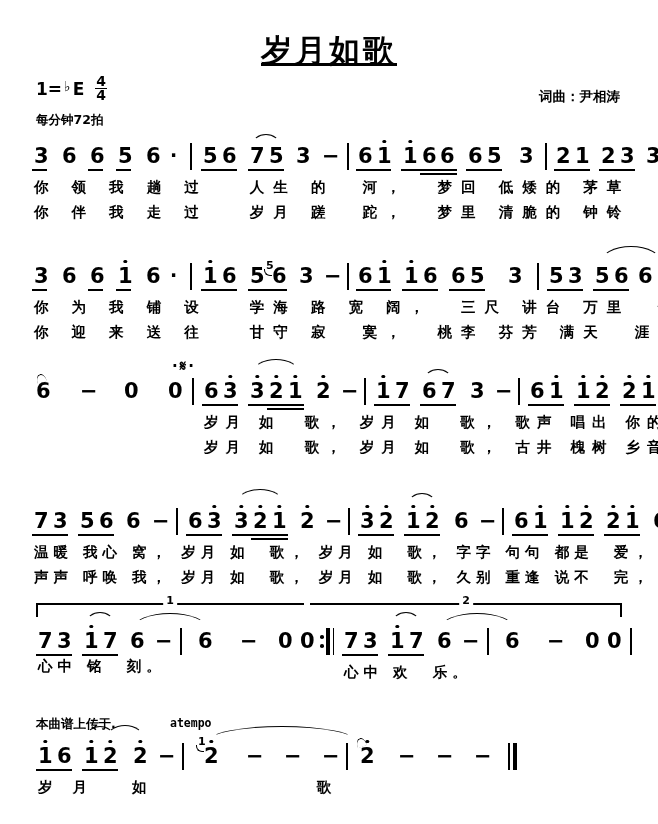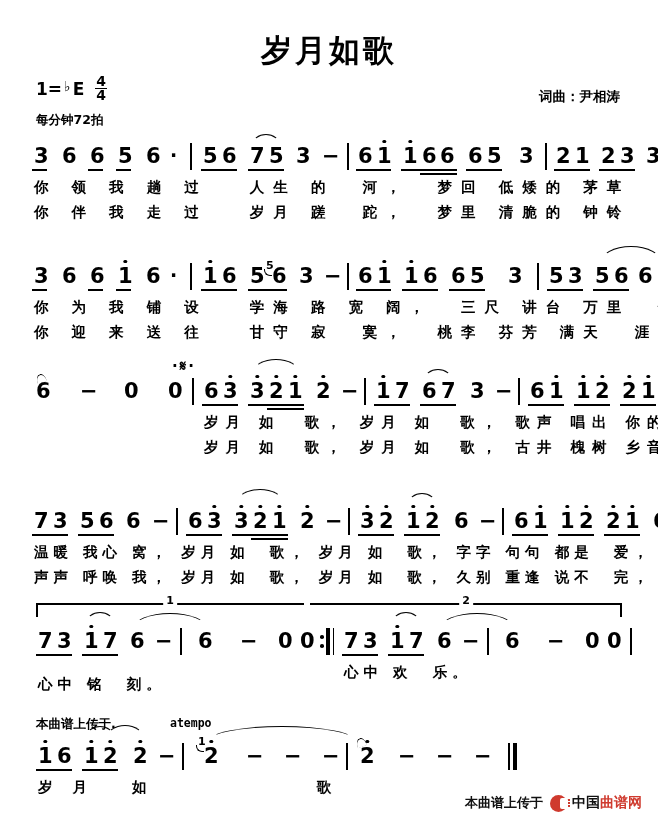--- a/index.html
+++ b/index.html
@@ -11,21 +11,21 @@
     overflow:hidden;
     color:#000;
   }
   .sheet{position:relative;width:658px;height:824px;}
 
   
   .title{
     position:absolute;top:30px;left:0;width:658px;
     text-align:center;
     font-family:"DejaVu Serif",serif;
-    font-size:31px;font-weight:700;letter-spacing:3px;
+    font-size:31px;font-weight:700;letter-spacing:3px;text-decoration:underline;
   }
   .keysig{
     position:absolute;left:36px;top:75px;
     font-family:"DejaVu Sans",sans-serif;
     font-size:17px;font-weight:700;
     display:flex;align-items:center;gap:2px;
   }
   .keysig .flat{font-size:14px;vertical-align:super;position:relative;top:-3px;}
   .meter{display:inline-flex;flex-direction:column;align-items:center;
          line-height:0.95;font-size:14px;font-weight:700;margin-left:9px;position:relative;top:0px;}
@@ -446,21 +446,21 @@
 
       <span class="bar" style="left:487px;"></span>
 
       <span class="n" style="left:505px;">6</span>
       <span class="n" style="left:547px;">−</span>
       <span class="n" style="left:585px;">0</span>
       <span class="n" style="left:607px;">0</span>
       <span class="bar" style="left:630px;"></span>
     </div>
 
-    <div class="lyr" style="left:38px;top:52px;letter-spacing:5px;">心中 铭  刻。</div>
+    <div class="lyr" style="left:38px;top:34px;letter-spacing:5px;">心中 铭  刻。</div>
     <div class="lyr" style="left:344px;top:40px;letter-spacing:5px;">心中 欢  乐。</div>
   </div>
 
   <div class="system" style="top:740px;">
     <div class="term" style="left:36px;top:-24px;">本曲谱上传于.</div>
     <div class="term mono" style="left:170px;top:-24px;">atempo</div>
 
     <div class="notes">
       <span class="n udot" style="left:38px;">1</span>
       <span class="n" style="left:57px;">6</span>
@@ -493,26 +493,14 @@
 
       <span class="barfinal" style="left:508px;">
         <i style="left:0;width:1.8px;"></i>
         <i style="left:5px;width:4px;"></i>
       </span>
     </div>
 
     <div class="lyr" style="left:38px;top:40px;letter-spacing:20px;">岁月 如      歌</div>
   </div>
 
-  <div class="footer">
-    <span class="ftxt">本曲谱上传于</span>
-    <span class="logo">
-      <span class="lc"></span>
-      <span class="lbars">
-          <i></i>
-          <i></i>
-          <i></i>
-        </span>
-      <span class="lname"><span class="cn">中国</span><span class="rd">曲谱网</span></span>
-    </span>
-  </div>
 
 </div>
 
 </body></html>

